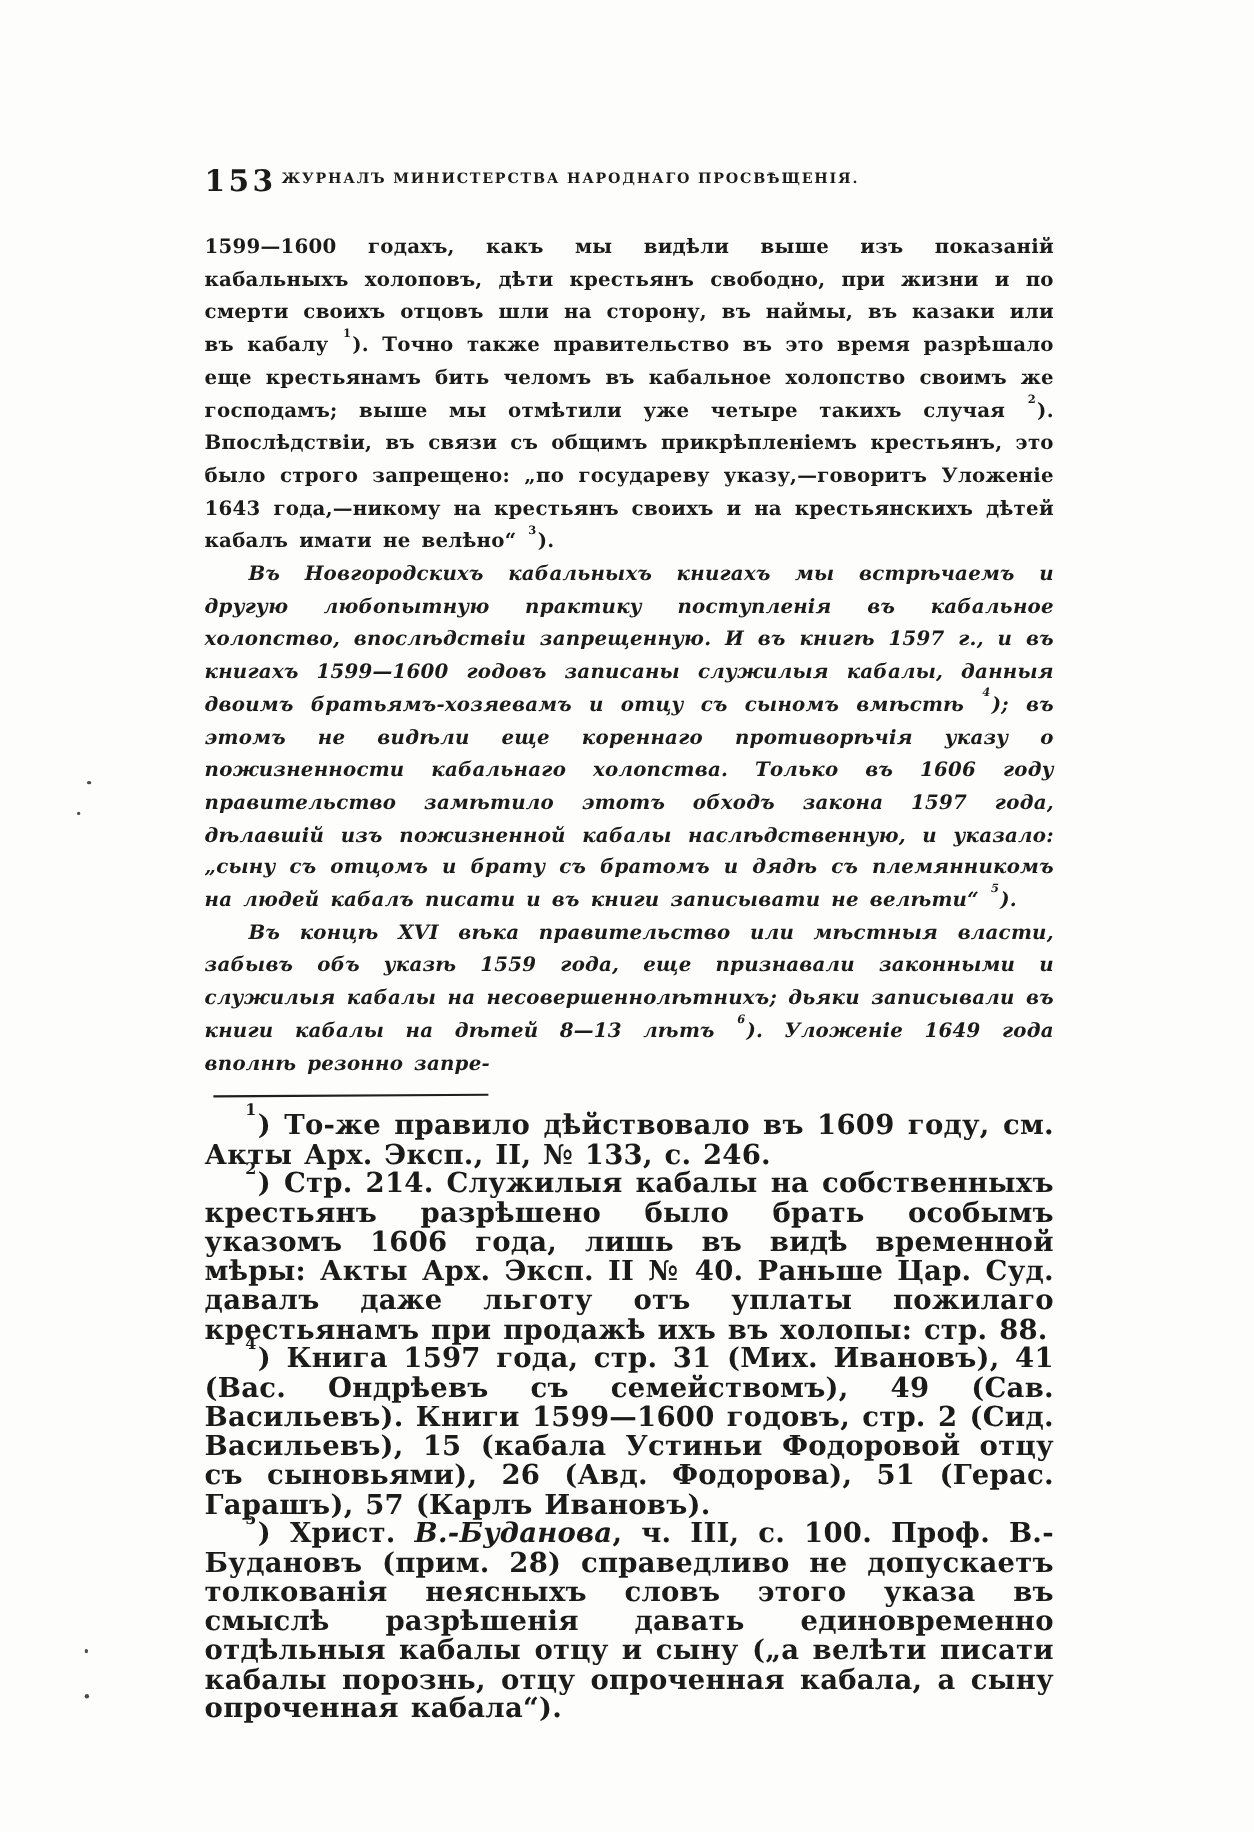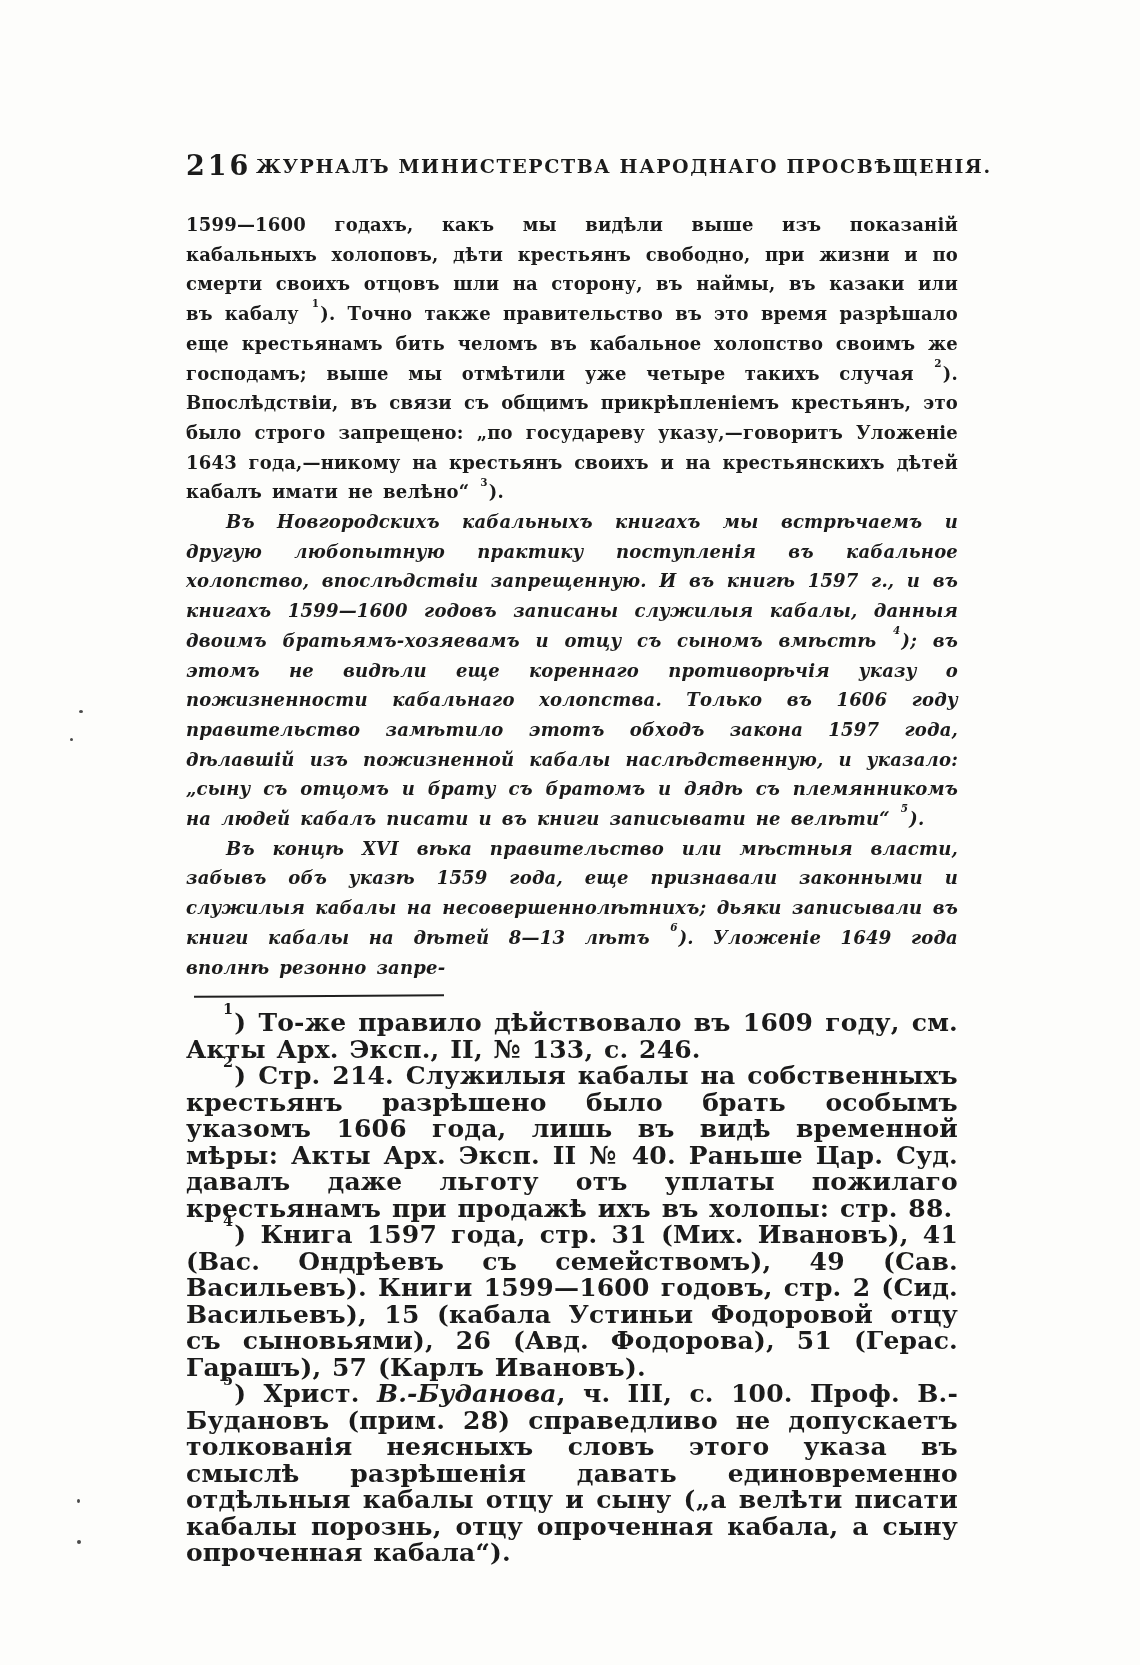--- a/index.html
+++ b/index.html
@@ -13,21 +13,21 @@
   }
   .content {
     position:absolute; left:186px; top:148px; width:772px;
   }
   .header { position:relative; height:36px; margin-bottom:26px; }
   .page-num {
     position:absolute; left:0; top:2px;
     font-size:27px; font-weight:700; letter-spacing:3px;
   }
   .journal-title {
-    text-align:left; font-size:19px; font-weight:700;
+    text-align:left; font-size:13px; font-weight:700;
     letter-spacing:1.6px; padding:7px 40px 0 70px;
     white-space:nowrap;
   }
   .body-text {
     font-size:18px; line-height:29.7px; text-align:justify;
     font-weight:700; word-spacing:3.5px; letter-spacing:0.2px;
   }
   .para { margin:0; }
   .para.indent { text-indent:40px;font-style:italic; }
   sup.fnmark {
@@ -50,21 +50,21 @@
   .speck.s3 { left:77px; top:1499px; width:3px; height:4px; }
   .speck.s4 { left:77px; top:1540px; width:4px; height:4px; }
 </style>
 </head>
 <body>
 
 <div class="page">
   <div class="content">
 
     <div class="header">
-      <span class="page-num">216</span>
+      <span class="page-num">153</span>
       <div class="journal-title">ЖУРНАЛЪ МИНИСТЕРСТВА НАРОДНАГО ПРОСВѢЩЕНІЯ.</div>
     </div>
 
     <div class="body-text">
         <p class="para">1599—1600 годахъ, какъ мы видѣли выше изъ показаній кабальныхъ холоповъ, дѣти крестьянъ свободно, при жизни и по смерти своихъ отцовъ шли на сторону, въ наймы, въ казаки или въ кабалу <sup class="fnmark">1</sup>). Точно также правительство въ это время разрѣшало еще крестьянамъ бить челомъ въ кабальное холопство своимъ же господамъ; выше мы отмѣтили уже четыре такихъ случая <sup class="fnmark">2</sup>). Впослѣдствіи, въ связи съ общимъ прикрѣпленіемъ крестьянъ, это было строго запрещено: „по государеву указу,—говоритъ Уложеніе 1643 года,—никому на крестьянъ своихъ и на крестьянскихъ дѣтей кабалъ имати не велѣно“ <sup class="fnmark">3</sup>).</p>
         <p class="para indent">Въ Новгородскихъ кабальныхъ книгахъ мы встрѣчаемъ и другую любопытную практику поступленія въ кабальное холопство, впослѣдствіи запрещенную. И въ книгѣ 1597 г., и въ книгахъ 1599—1600 годовъ записаны служилыя кабалы, данныя двоимъ братьямъ-хозяевамъ и отцу съ сыномъ вмѣстѣ <sup class="fnmark">4</sup>); въ этомъ не видѣли еще кореннаго противорѣчія указу о пожизненности кабальнаго холопства. Только въ 1606 году правительство замѣтило этотъ обходъ закона 1597 года, дѣлавшій изъ пожизненной кабалы наслѣдственную, и указало: „сыну съ отцомъ и брату съ братомъ и дядѣ съ племянникомъ на людей кабалъ писати и въ книги записывати не велѣти“ <sup class="fnmark">5</sup>).</p>
         <p class="para indent">Въ концѣ XVI вѣка правительство или мѣстныя власти, забывъ объ указѣ 1559 года, еще признавали законными и служилыя кабалы на несовершеннолѣтнихъ; дьяки записывали въ книги кабалы на дѣтей 8—13 лѣтъ <sup class="fnmark">6</sup>). Уложеніе 1649 года вполнѣ резонно запре-</p>
       </div>
 
     <div class="fn-rule"></div>

